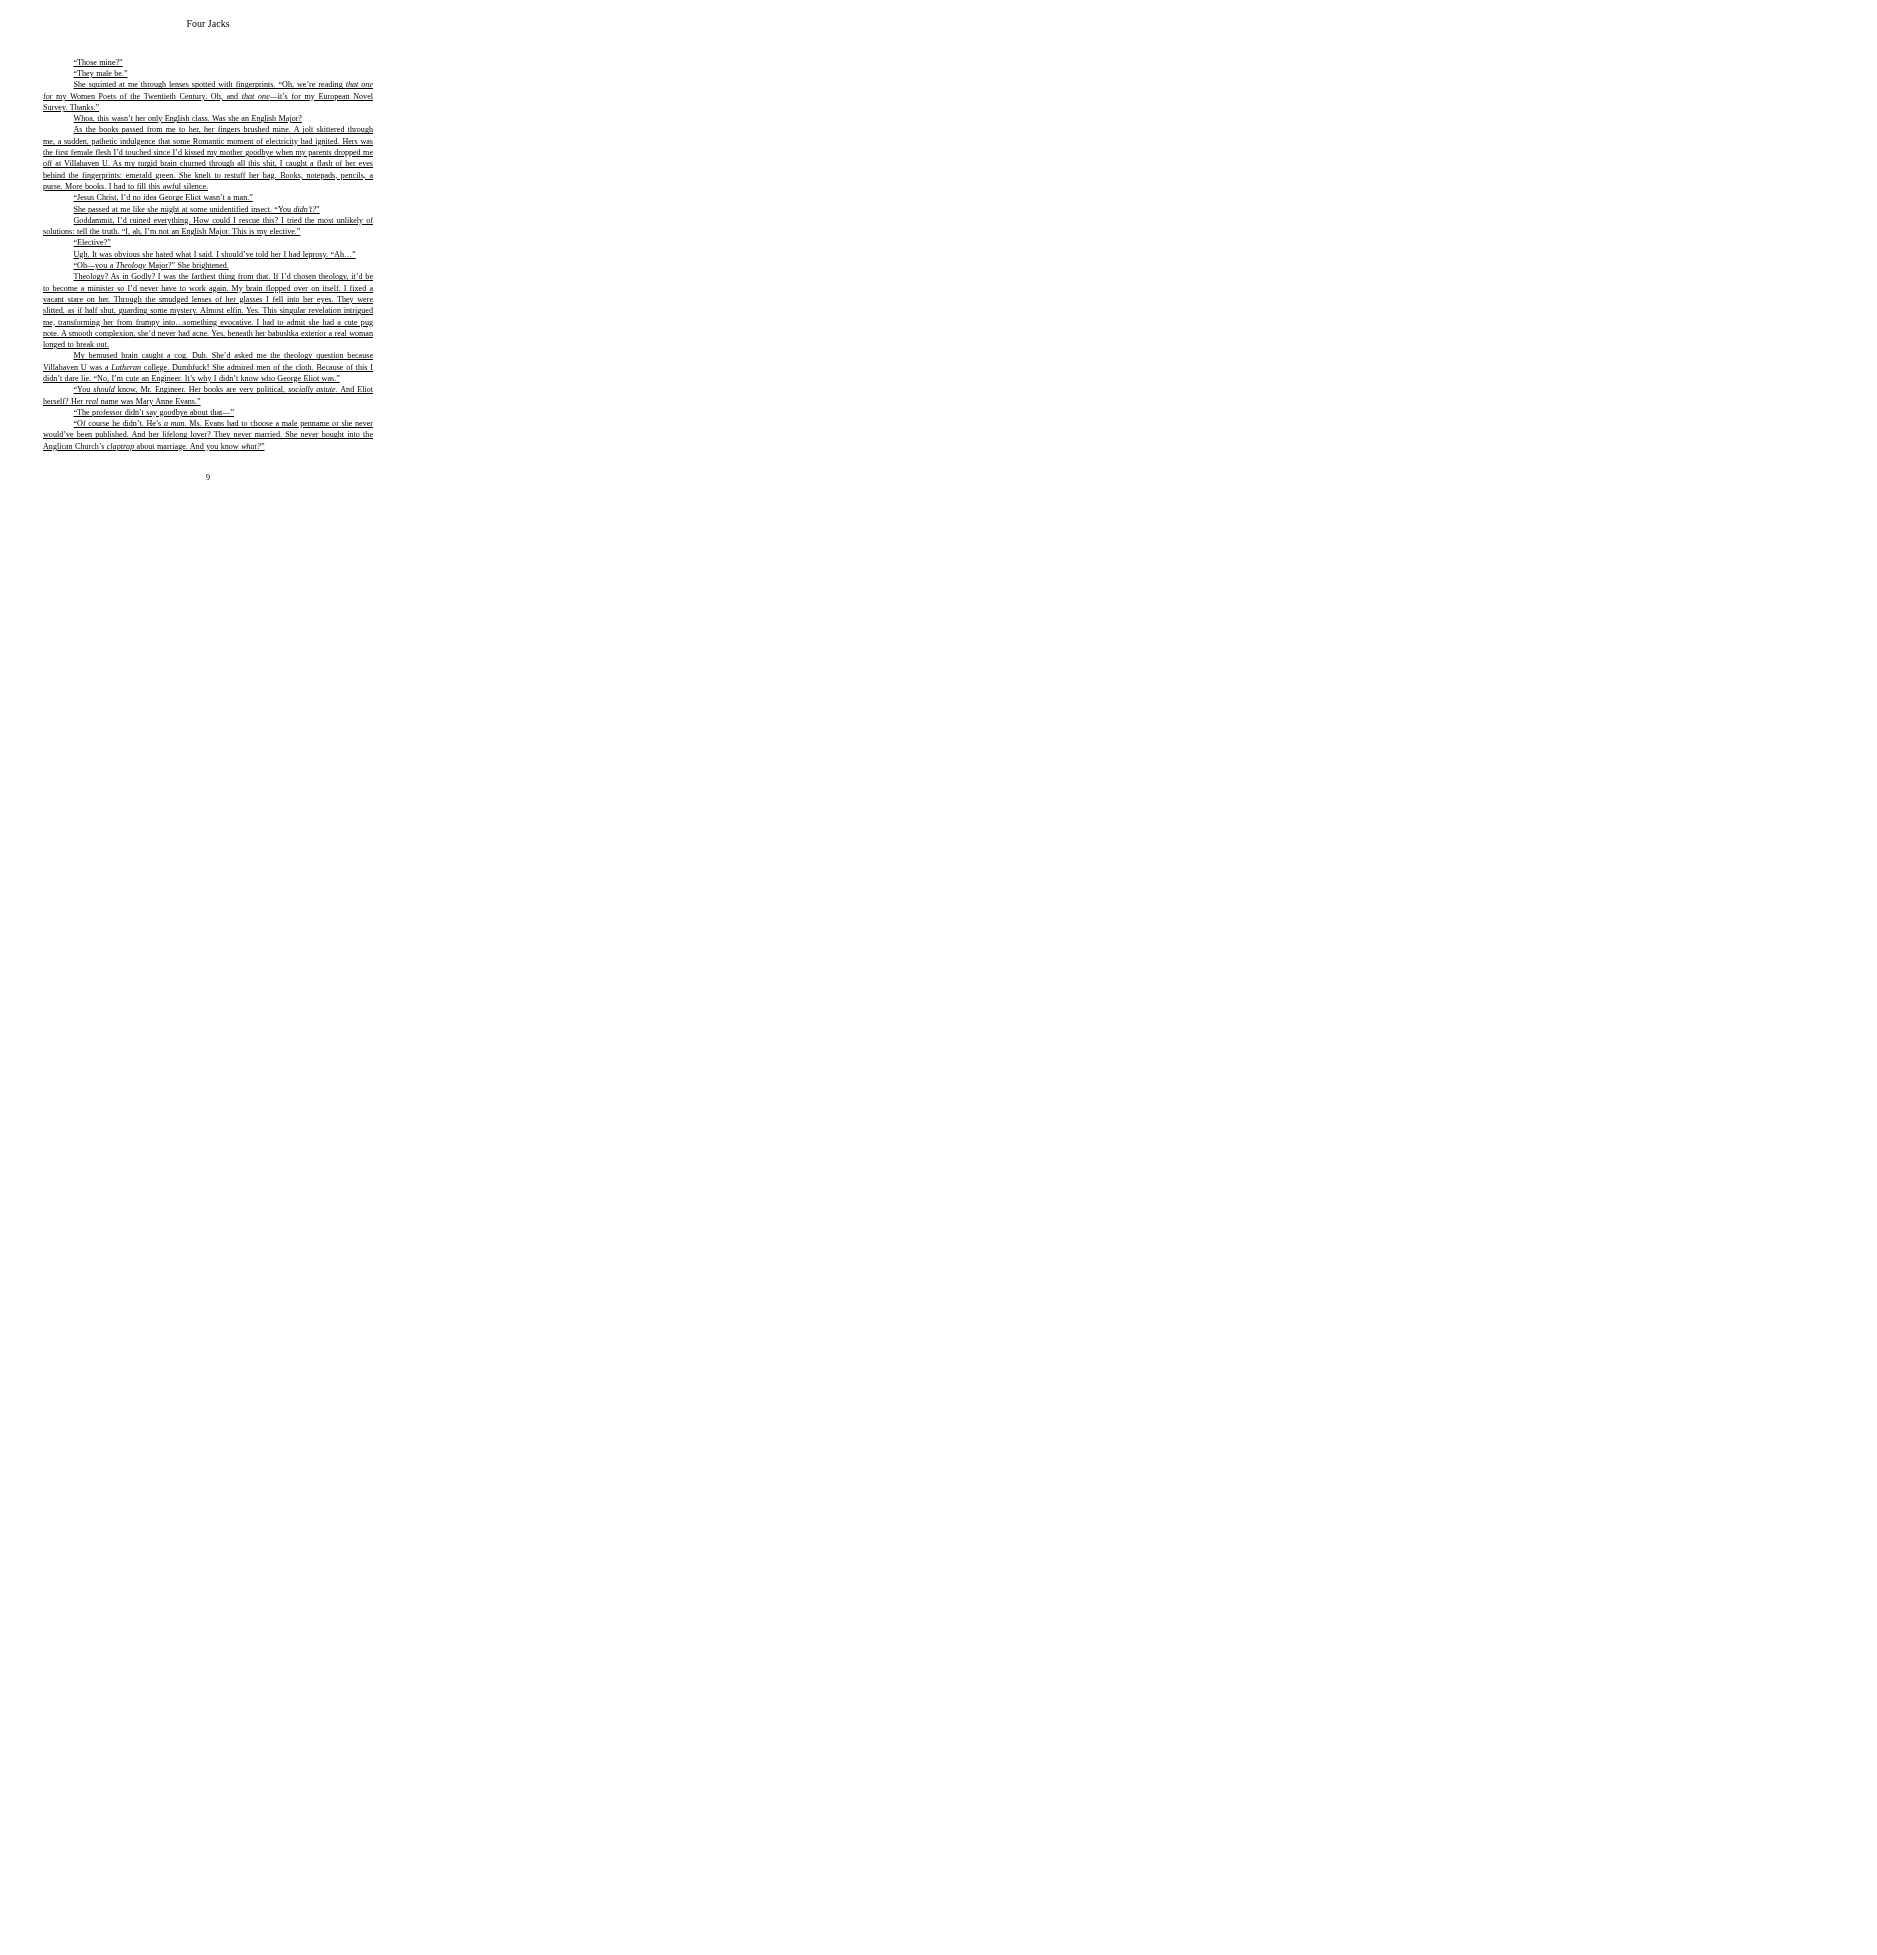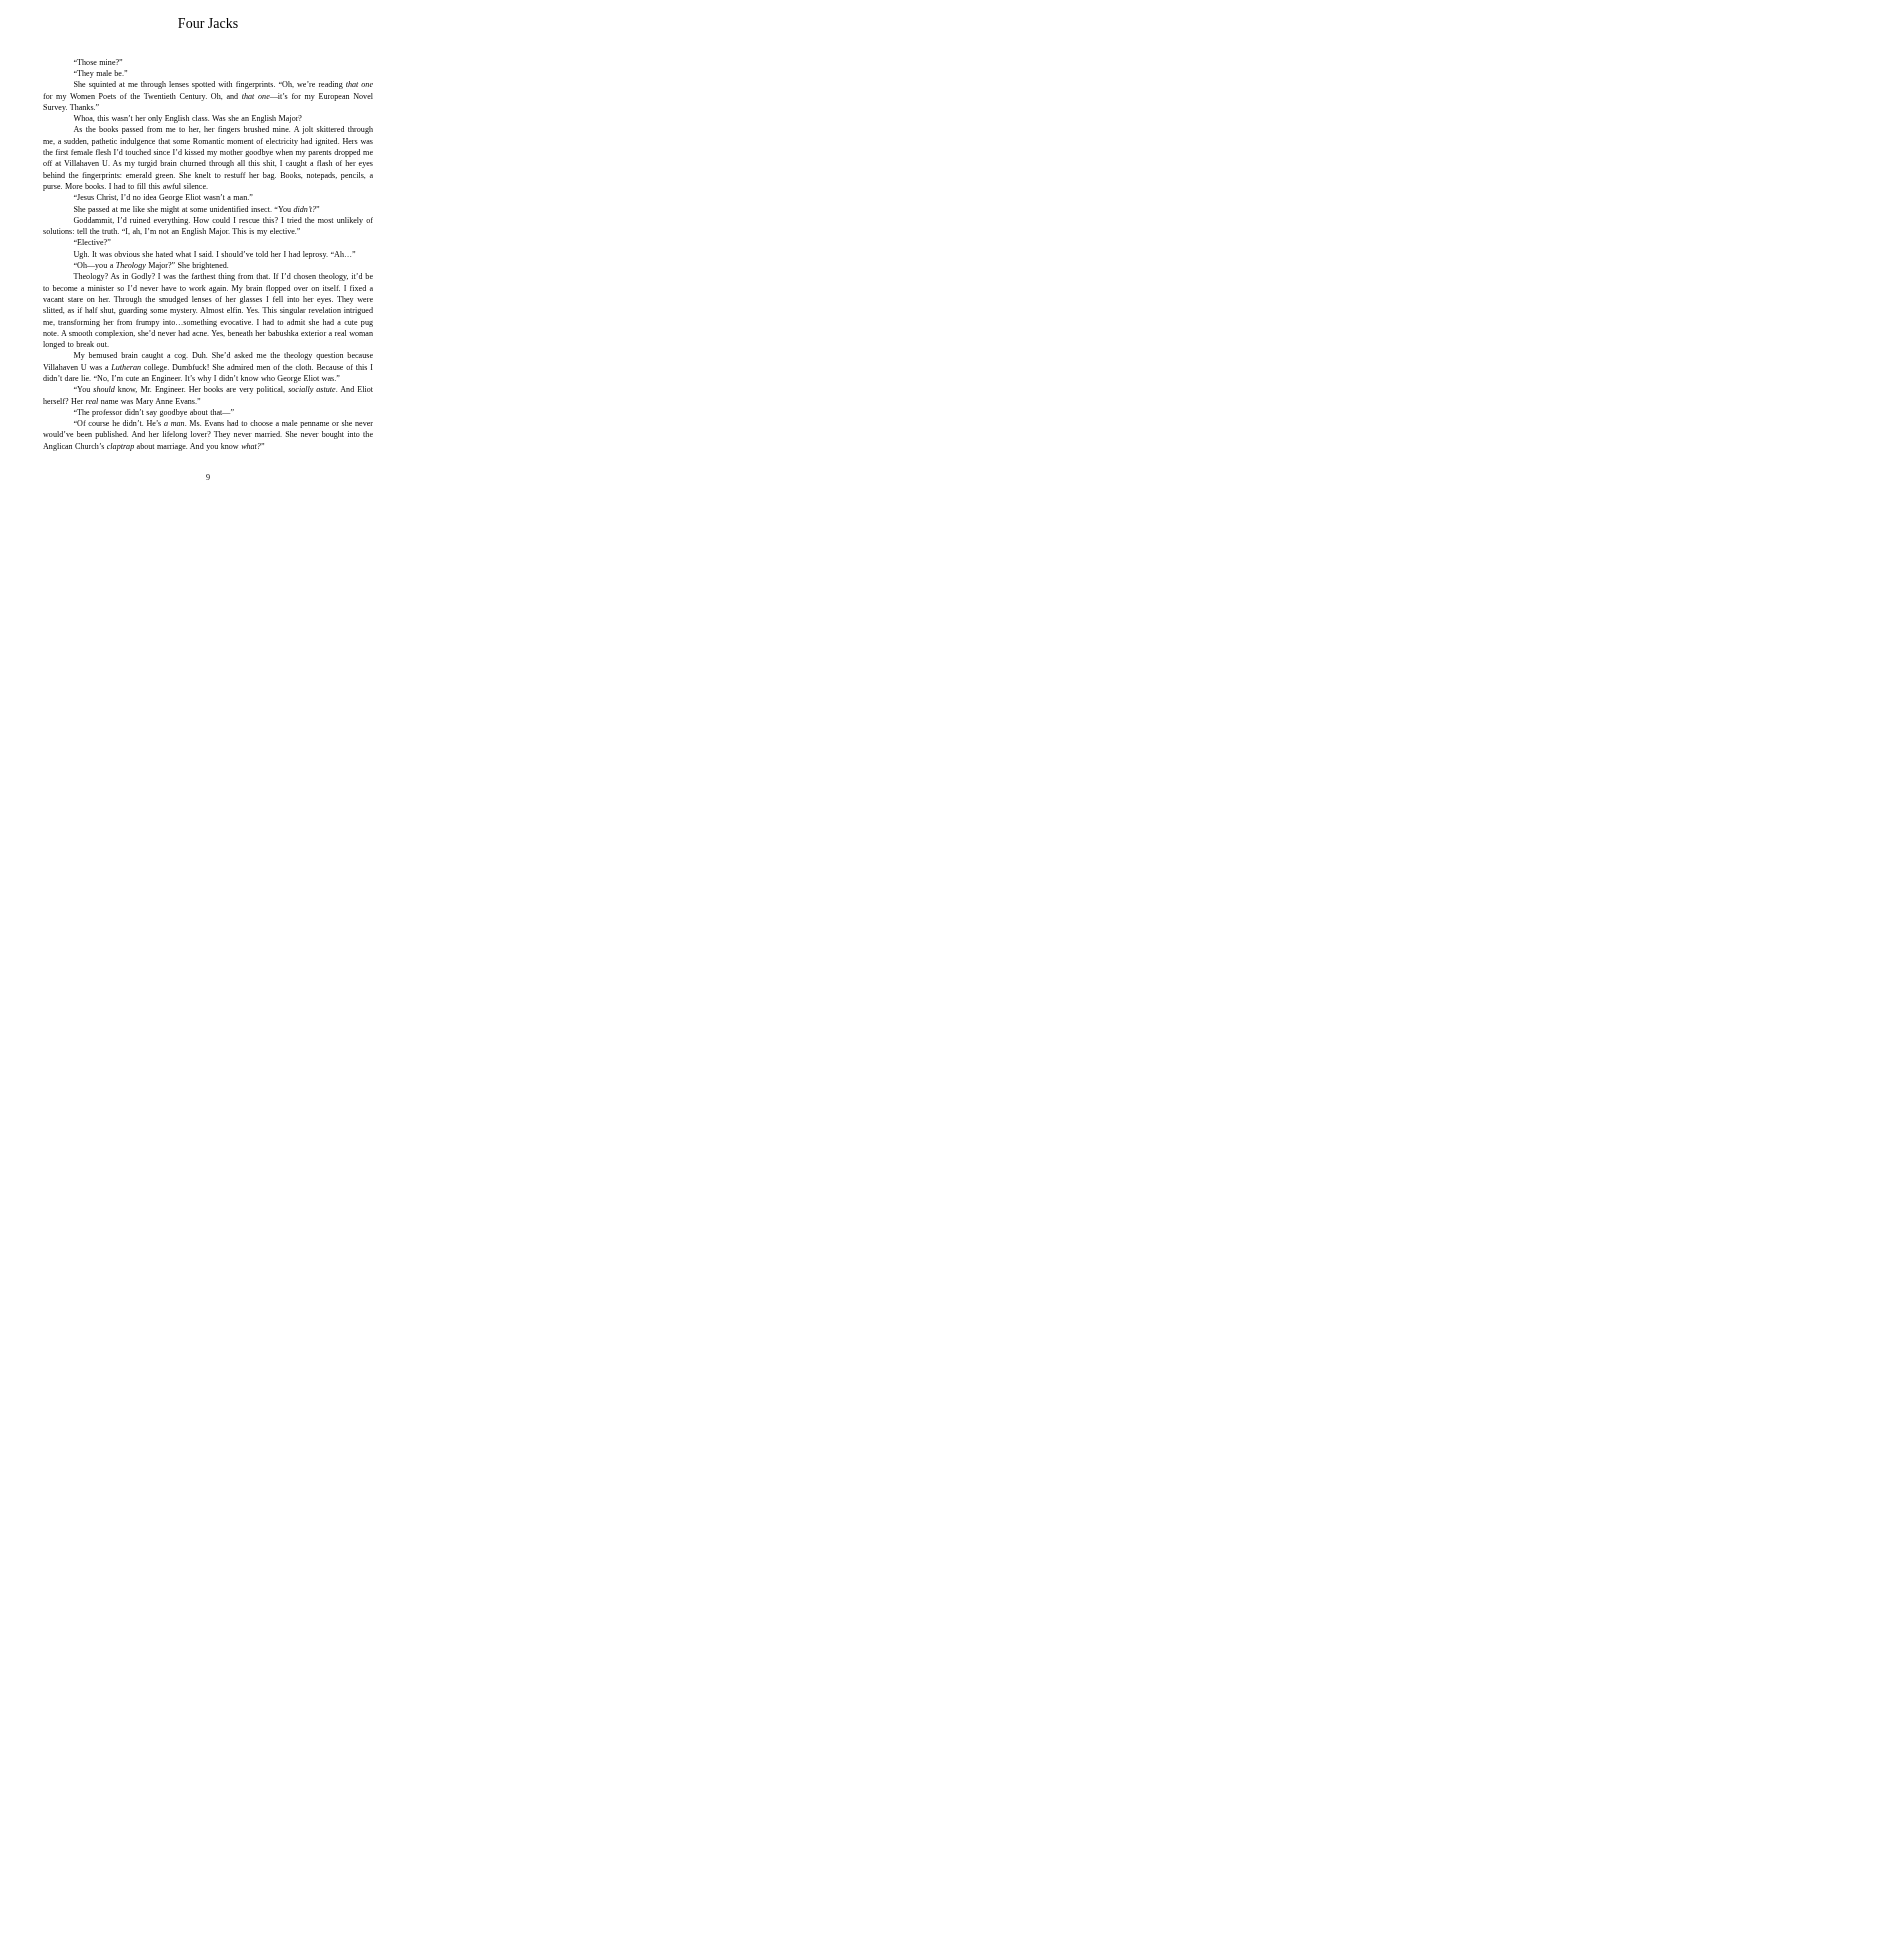--- a/index.html
+++ b/index.html
@@ -20,25 +20,26 @@
     background: #ffffff;
     overflow: hidden;
   }
   .col {
     margin-left: 43px;
     margin-right: 18px;
   }
   .header-title {
     padding-top: 18.4px;
     text-align: center;
-    font-size: 14px;
+    font-size: 10px;
     line-height: 11.3px;
   }
   .content {
     margin-top: 27px;
+    text-decoration: underline;
   }
   .content p {
     margin: 0;
     font-size: 8.1px;
     line-height: 11.3px;
     text-align: justify;
     text-indent: 30.5px;
     word-spacing: 0.4px;
   }
   .content p em {

